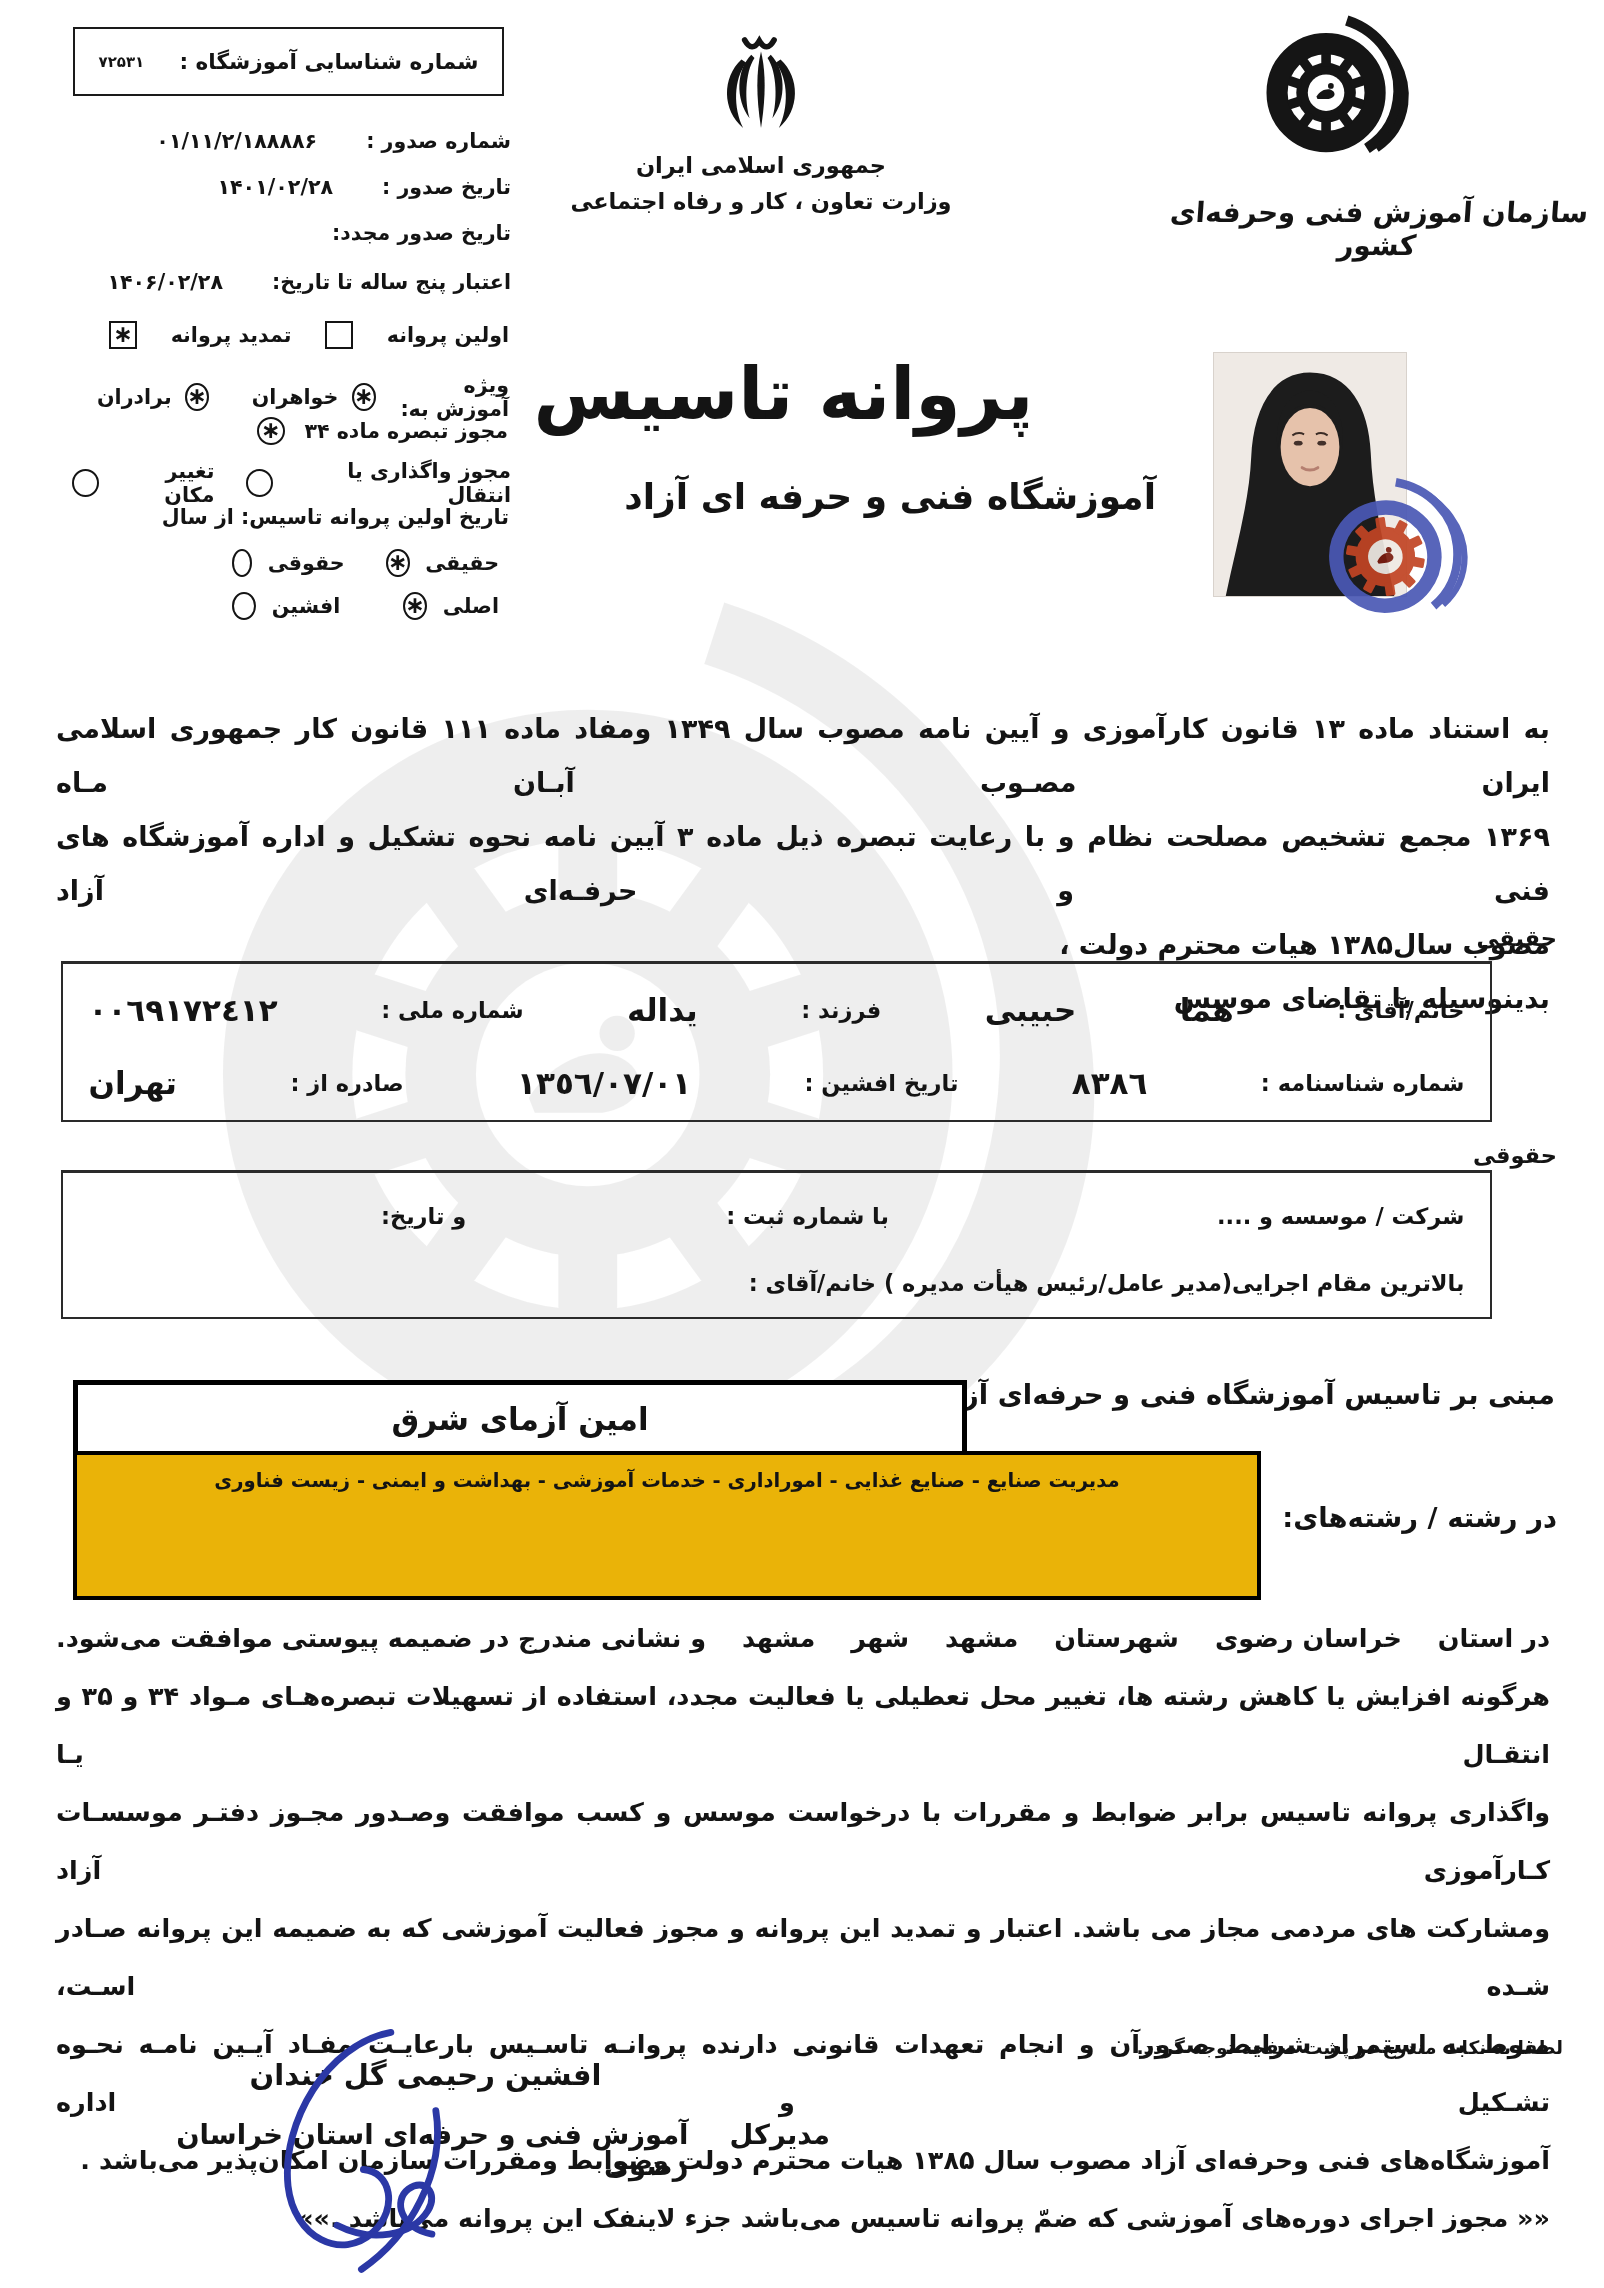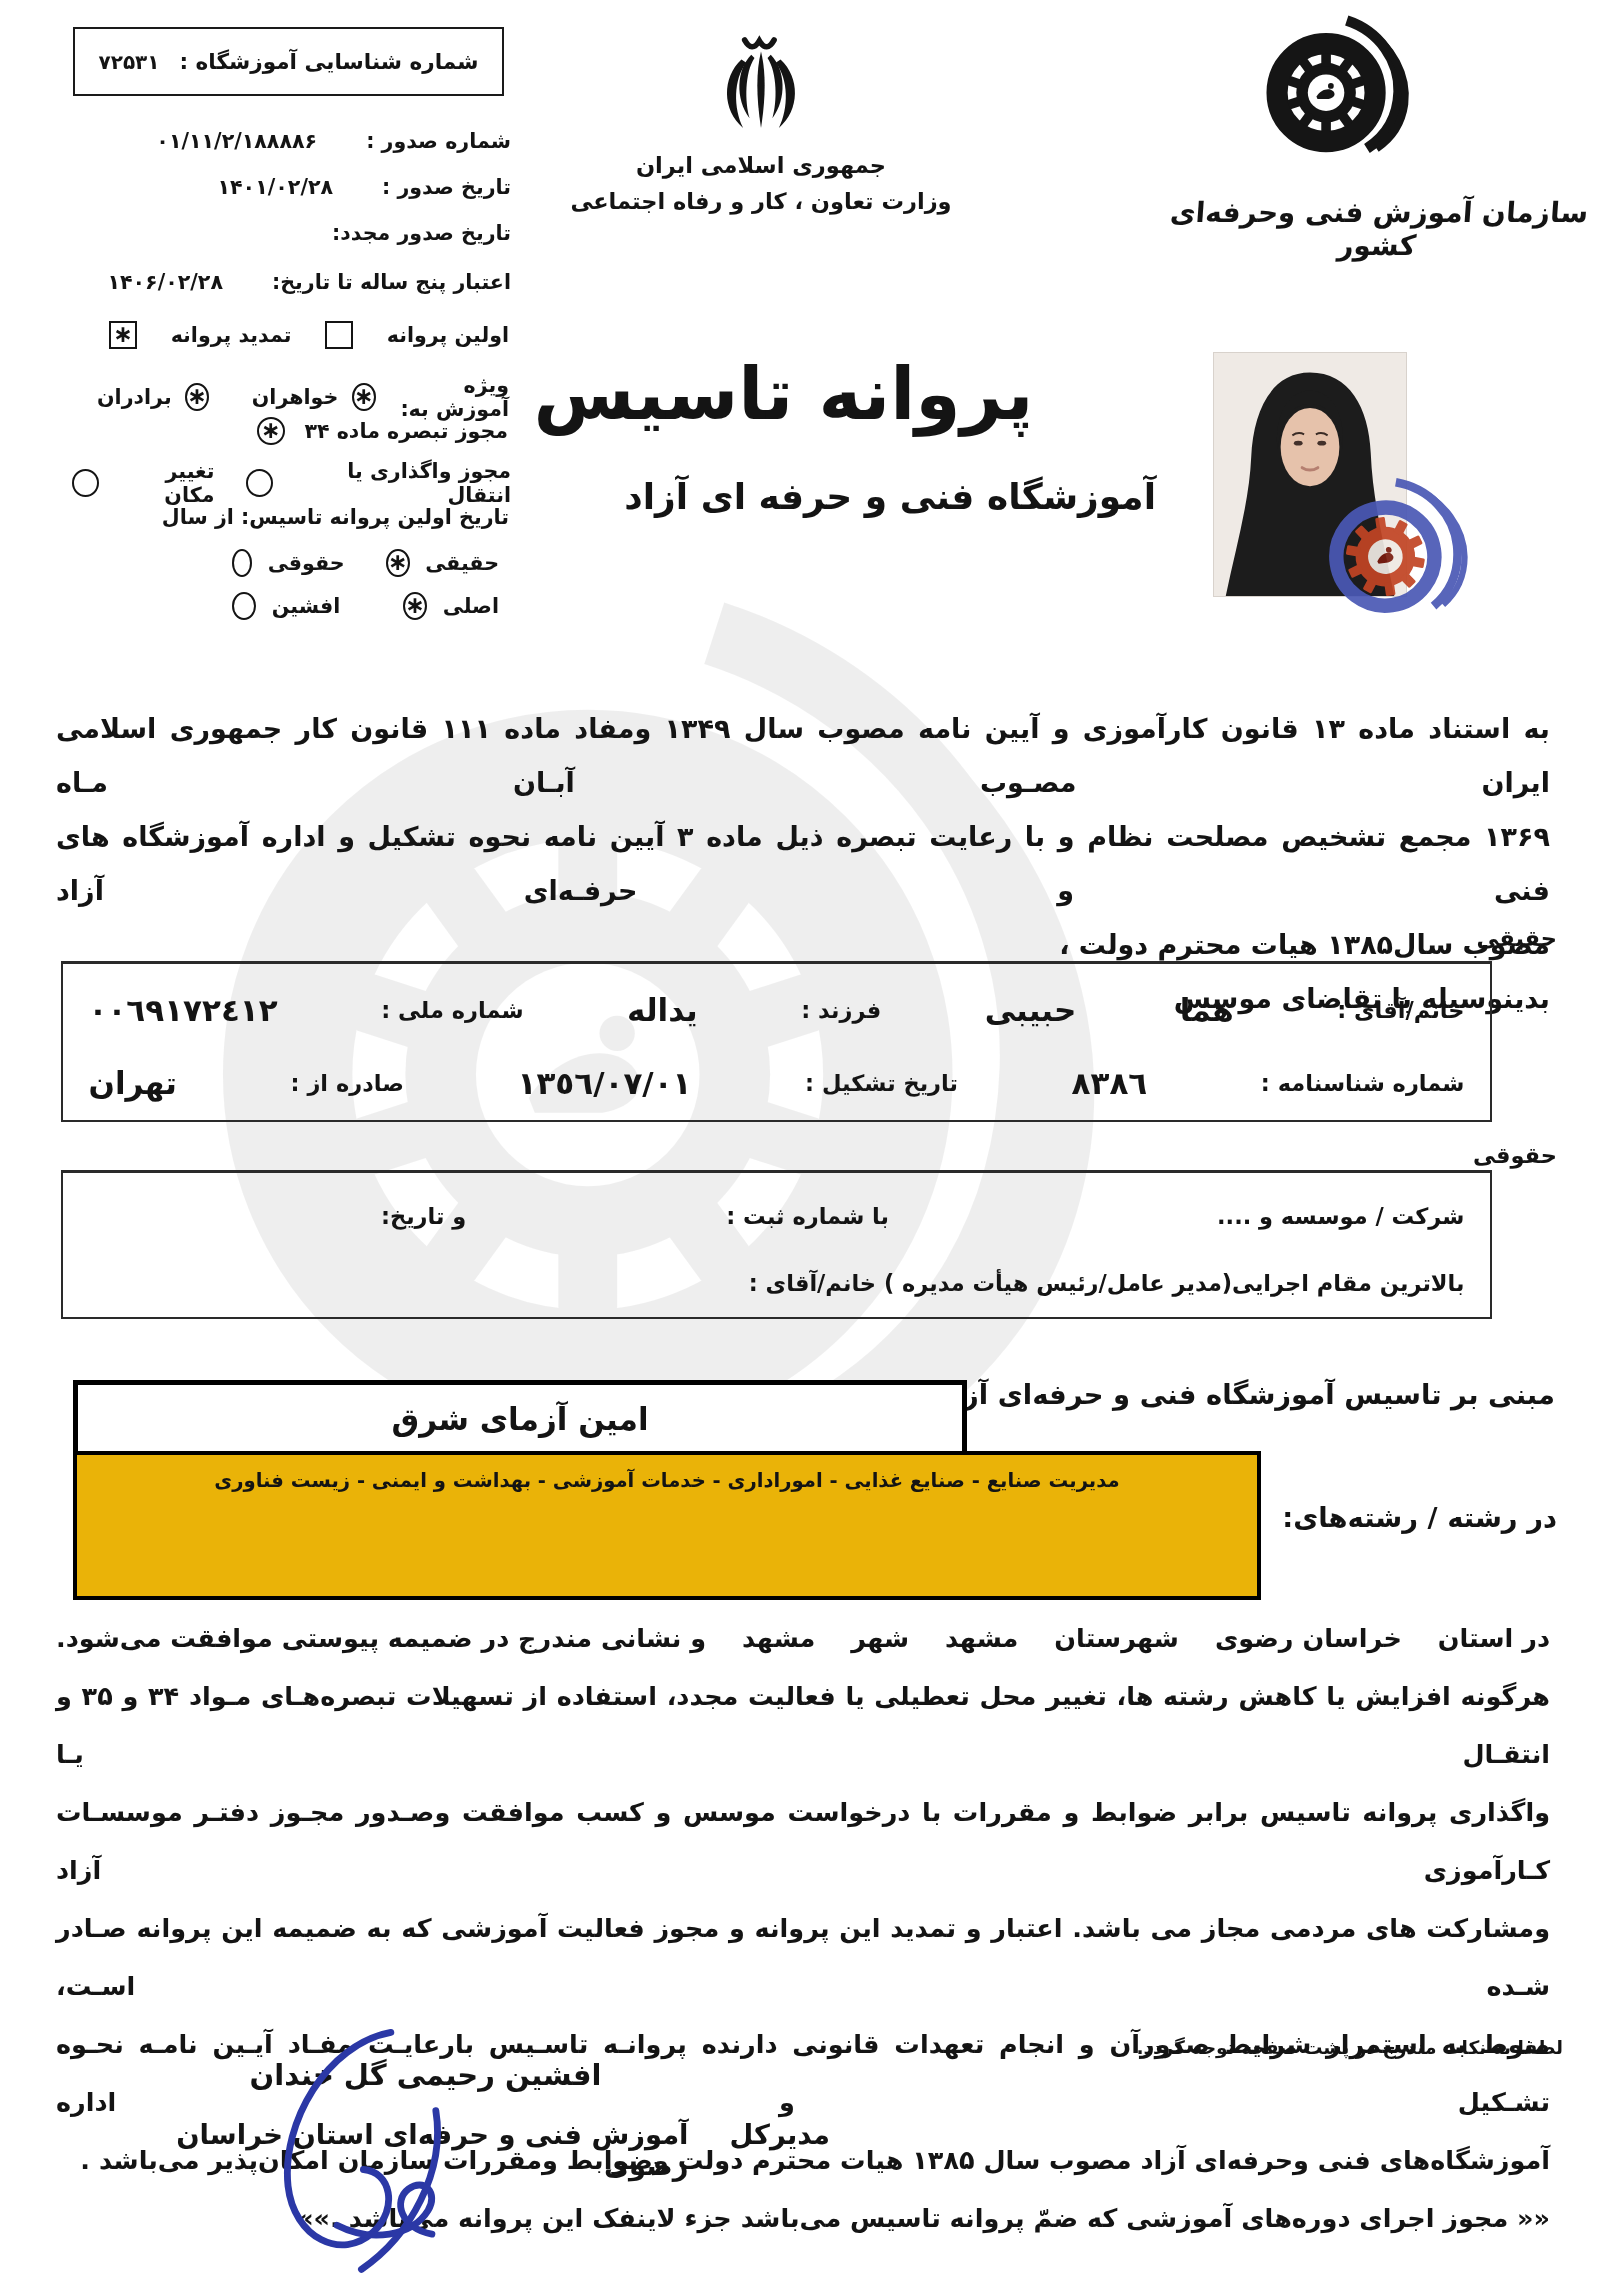--- a/index.html
+++ b/index.html
@@ -4,21 +4,21 @@
 <style>
   html,body{margin:0;padding:0;background:#888;}
   .page{position:relative;width:1605px;height:2289px;background:#ffffff;margin:0 auto;
         direction:rtl;font-family:"DejaVu Sans","Liberation Sans",sans-serif;color:#141414;overflow:hidden;}
   .abs{position:absolute;}
   .z1{z-index:2;}
   
   .idbox{left:74px;top:27.4px;width:431px;height:69px;border:2px solid #1a1a1a;
          display:flex;align-items:center;justify-content:space-between;padding:0 23.5px;box-sizing:border-box;}
   .idbox .lbl{font-size:21.6px;font-weight:700;}
-  .idbox .val{font-size:20px;font-weight:700;}
+  .idbox .val{font-size:15px;font-weight:700;}
   
   .mrow{display:flex;align-items:center;gap:49px;font-weight:700;font-size:20.6px;}
   .mrow .v{font-size:20.6px;font-weight:700;}
   .ckrow{display:flex;align-items:center;font-weight:700;font-size:20.6px;}
   .box-ck,.cir-ck{display:inline-flex;align-items:center;justify-content:center;width:28px;height:28px;
         border:2.5px solid #141414;box-sizing:border-box;font-size:23.5px;font-weight:700;line-height:1;}
   .cir-ck{border-radius:50%;}
   
   .gov{left:544px;top:147px;width:436px;text-align:center;font-weight:700;font-size:22.5px;line-height:36px;}
   .doc-title{left:412px;top:351px;width:745px;text-align:center;font-size:73px;font-weight:800;letter-spacing:1px;}
@@ -251,21 +251,21 @@
       <span class="fval">هما</span>
       <span class="fval">حبیبی</span>
       <span class="flbl">فرزند :</span>
       <span class="fval">یداله</span>
       <span class="flbl">شماره ملی :</span>
       <span class="fval">٠٠٦٩١٧٢٤١٢</span>
     </div>
     <div class="prow" style="top:88px;height:61px;">
       <span class="flbl">شماره شناسنامه :</span>
       <span class="fval">٨٣٨٦</span>
-      <span class="flbl">تاریخ تشکیل :</span>
+      <span class="flbl">تاریخ افشین :</span>
       <span class="fval">١٣٥٦/٠٧/٠١</span>
       <span class="flbl">صادره از :</span>
       <span class="fval">تهران</span>
     </div>
   </div>
 
   <div class="abs z1 seclbl" style="right:47px;top:1142px;">حقوقی</div>
   <div class="abs z1 pbox" style="left:62px;top:1170px;width:1431px;height:149px;">
     <div class="prow" style="top:19.6px;height:47px;justify-content:flex-start;">
       <span class="flbl">شرکت / موسسه و ....</span>

